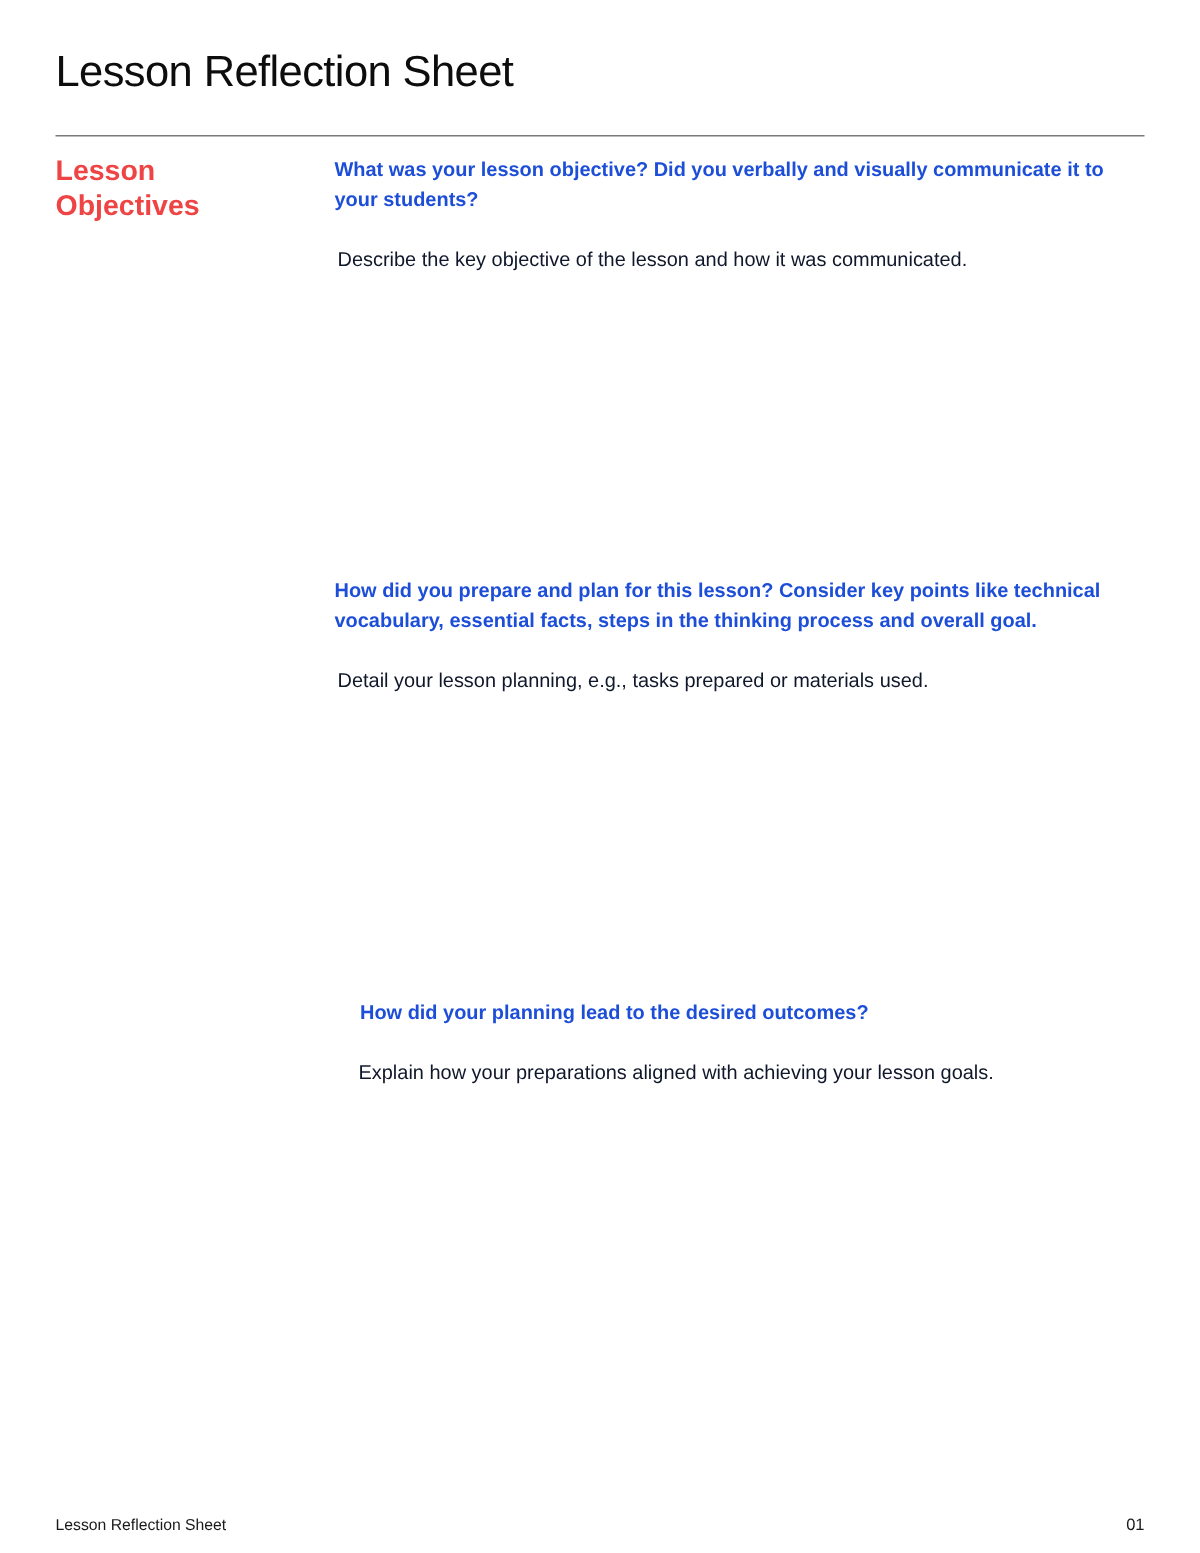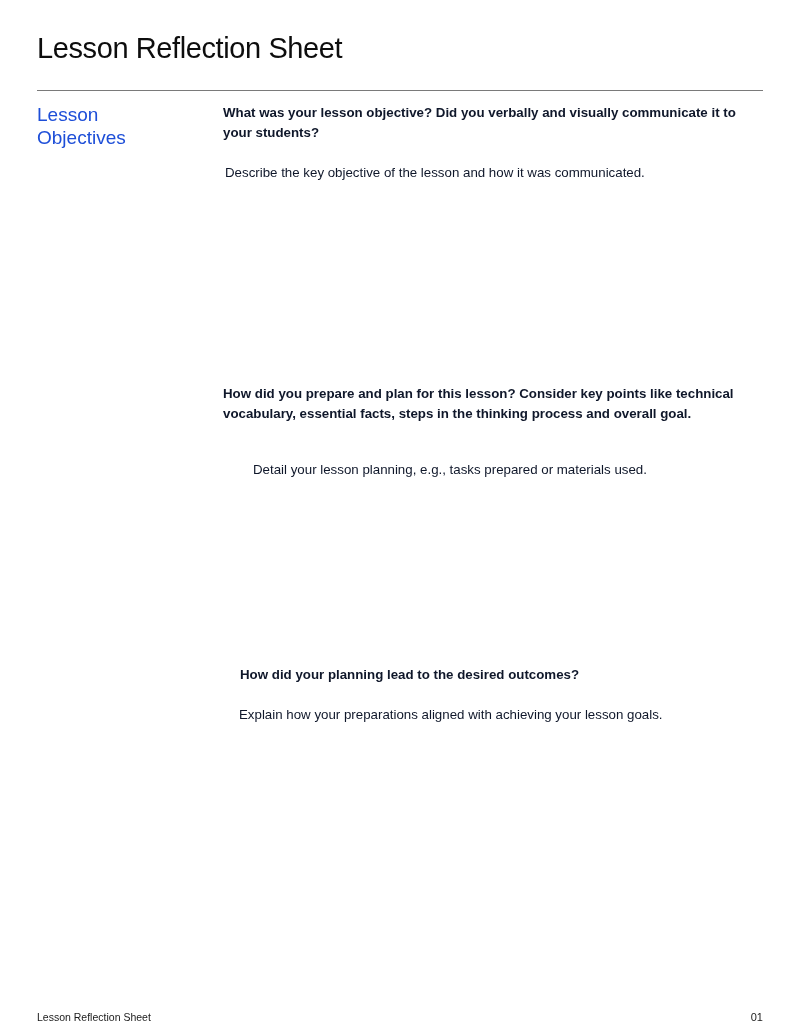--- a/index.html
+++ b/index.html
@@ -11,25 +11,25 @@
     position: absolute; left: 37px; top: 28px;
     font-size: 29px; font-weight: 400; letter-spacing: -0.4px;
     color: #0d0d0d; margin: 0; line-height: 40px;
   }
   .rule {
     position: absolute; left: 37px; top: 90px; width: 726px; height: 0;
     border-top: 1.2px solid #7a7a7a;
   }
   .section-label {
     position: absolute; left: 37px; top: 103px;
-    font-size: 19px; line-height: 23px; color: #1d4ed8; width: 150px;
+    font-size: 19px; line-height: 23px; color: #ef4444; width: 150px; font-weight: bold;
   }
   .question {
     position: absolute; left: 223px; width: 540px;
-    font-size: 13.3px; font-weight: 700; line-height: 20px; color: #0f172a;
+    font-size: 13.3px; font-weight: 700; line-height: 20px; color: #1d4ed8;
     margin: 0;
   }
   .answer {
     position: absolute; left: 225px; width: 540px;
     font-size: 13.3px; font-weight: 400; line-height: 18px; color: #0f172a;
   }
   .answer-area {
     position: absolute; left: 223px; width: 540px;
   }
   .footer-left {
@@ -49,21 +49,21 @@
 
 <div class="section-label">Lesson Objectives</div>
 
 <p class="question" style="top:103px;">What was your lesson objective? Did you verbally and visually communicate it to your students?</p>
 <div class="answer-area" style="top:162px;height:200px;">
   <div class="answer" style="left:2px;top:2px;">Describe the key objective of the lesson and how it was communicated.</div>
 </div>
 
 <p class="question" style="top:384px;">How did you prepare and plan for this lesson? Consider key points like technical vocabulary, essential facts, steps in the thinking process and overall goal.</p>
 <div class="answer-area" style="top:443px;height:200px;">
-  <div class="answer" style="left:2px;top:18px;margin-left:28px;">Detail your lesson planning, e.g., tasks prepared or materials used.</div>
+  <div class="answer" style="left:2px;top:2px;">Detail your lesson planning, e.g., tasks prepared or materials used.</div>
 </div>
 
 <p class="question" style="top:665px;margin-left:17px;">How did your planning lead to the desired outcomes?</p>
 <div class="answer-area" style="top:704px;height:280px;">
   <div class="answer" style="left:16px;top:2px;">Explain how your preparations aligned with achieving your lesson goals.</div>
 </div>
 
 <div class="footer-left">Lesson Reflection Sheet</div>
 <div class="footer-right">01</div>
 

